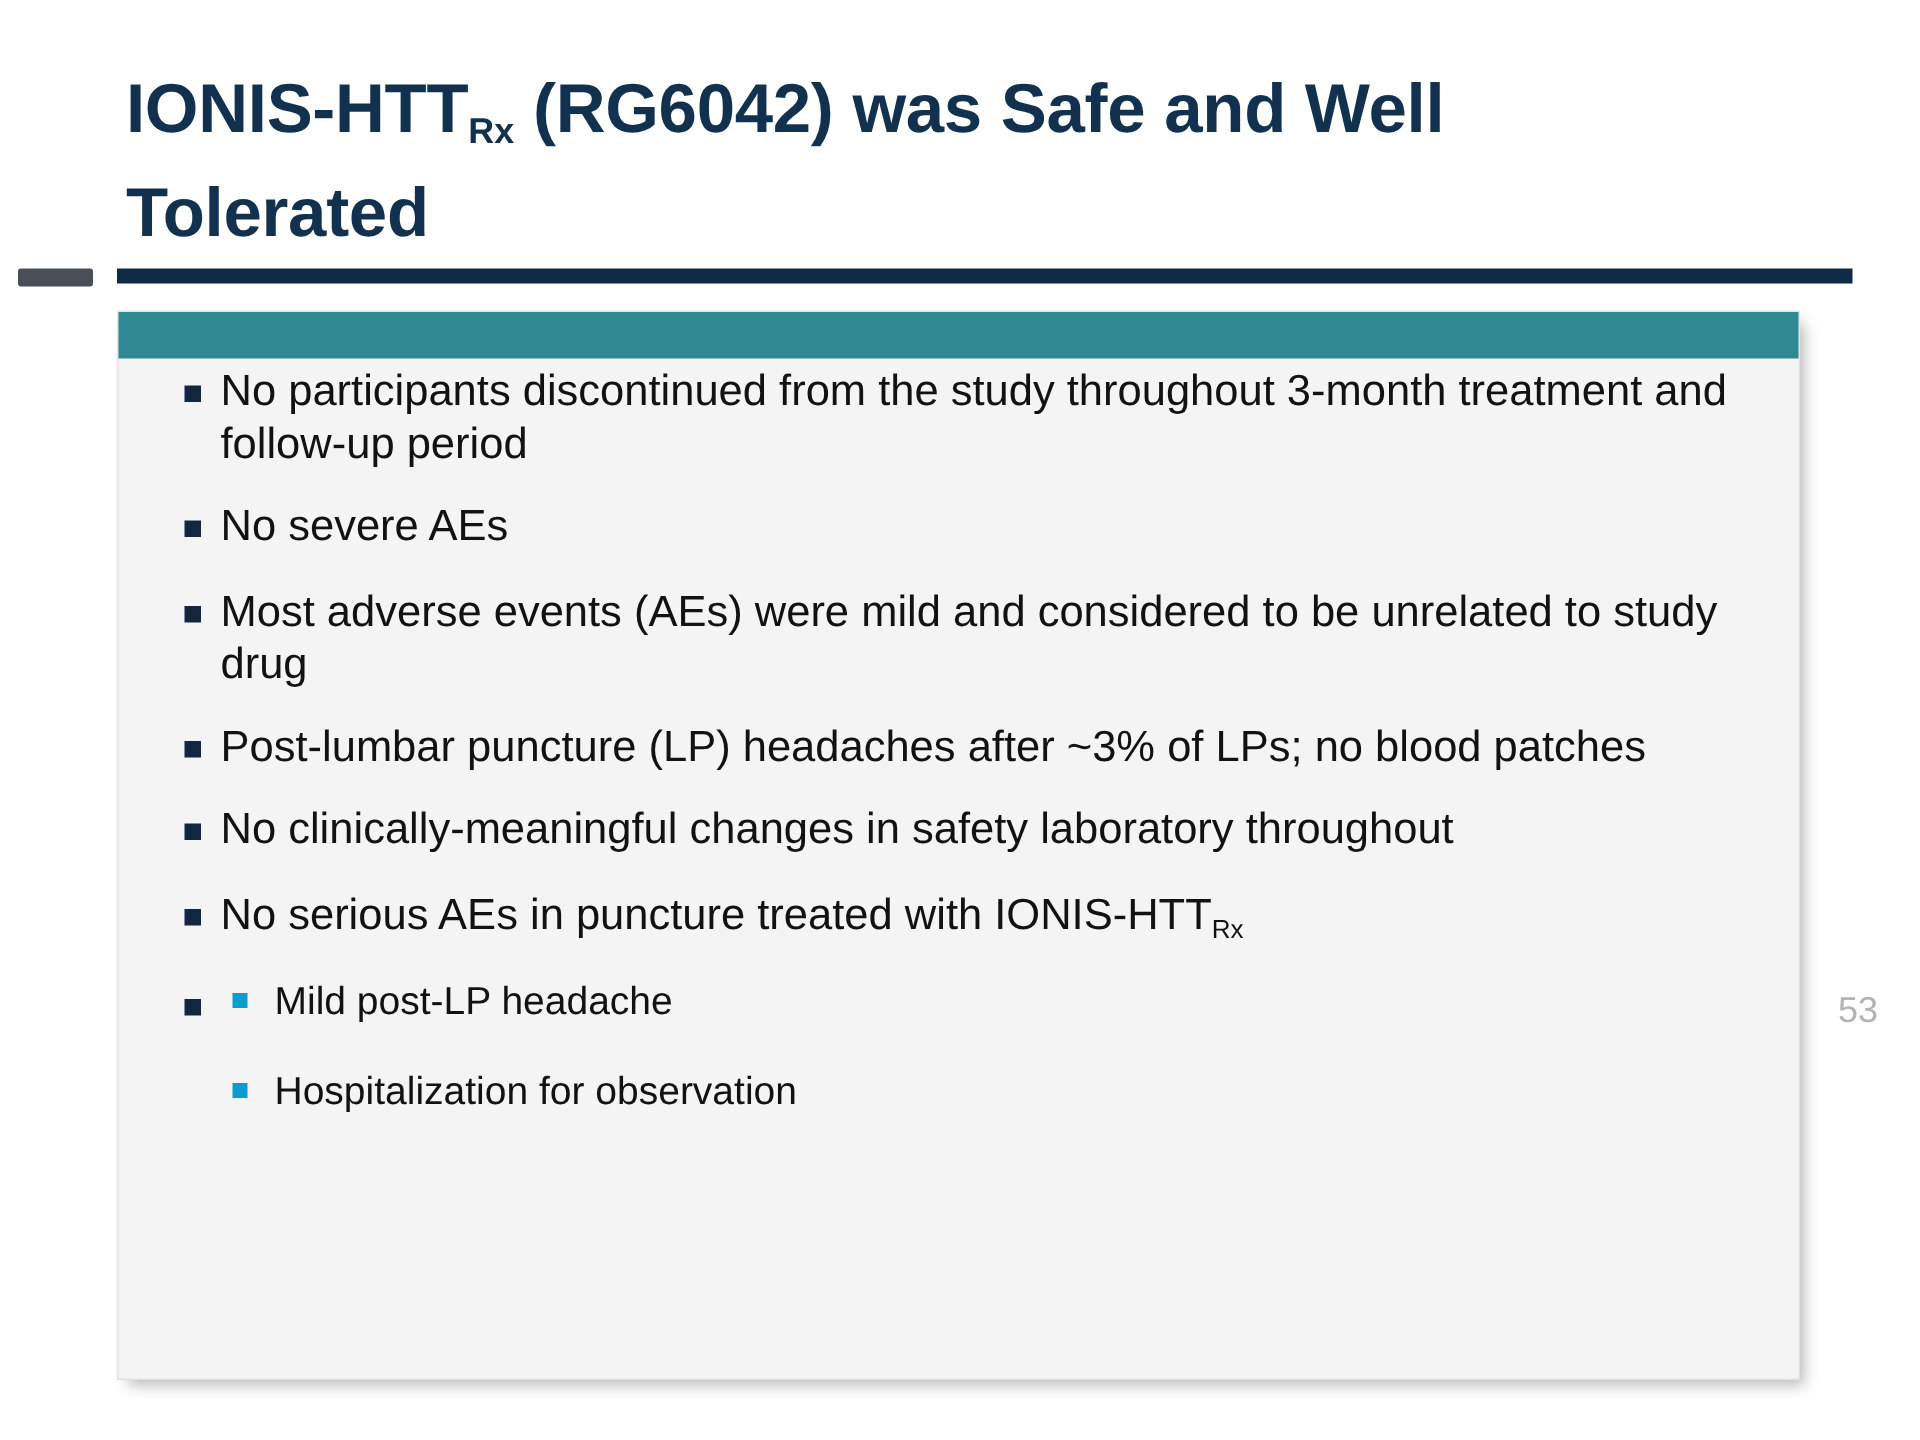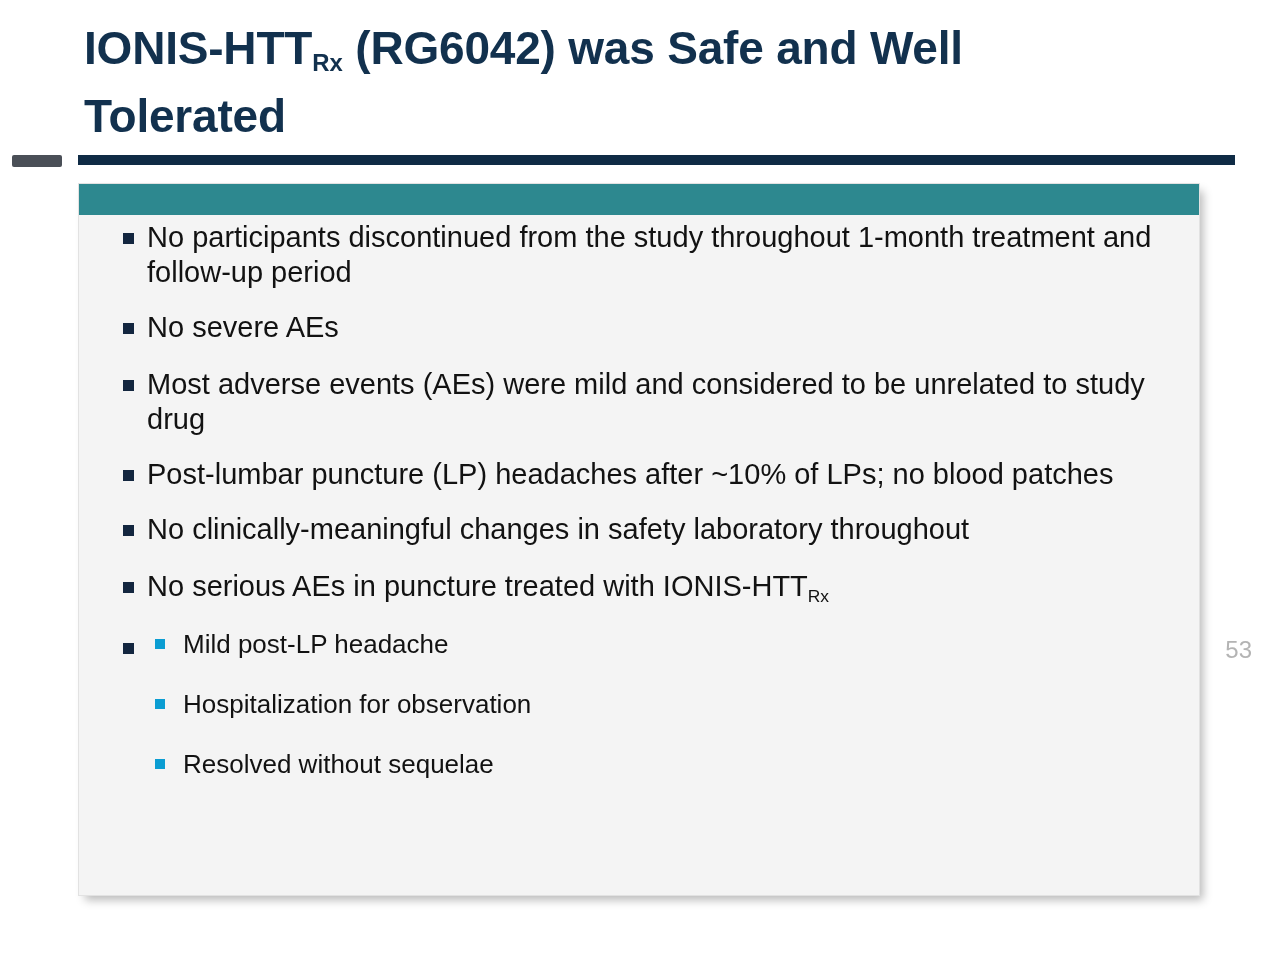--- a/index.html
+++ b/index.html
@@ -14,20 +14,21 @@
     overflow: hidden;
     font-family: "Liberation Sans", sans-serif;
     position: relative;
   }
 
   .slide {
     position: relative;
     width: 1280px;
     height: 680px;
     background: #ffffff;
+    margin-top: 24px;
   }
 
   
   .title-block {
     position: absolute;
     left: 84px;
     top: 18px;
     width: 1030px;
   }
   .slide-title {
@@ -175,36 +176,36 @@
   <div class="divider-rule"></div>
 
   <div class="content-card">
     <div class="card-accent-bar"></div>
 
     <div class="bullet-area">
       <ul class="level1">
 
         <li class="b1">
           <span class="marker1"></span>
-          <span>No participants discontinued from the study throughout 1-month treatment and follow-up period</span>
+          <span>No participants discontinued from the study throughout 3-month treatment and follow-up period</span>
         </li>
 
         <li class="b1 tight">
           <span class="marker1"></span>
           <span>No severe AEs</span>
         </li>
 
         <li class="b1">
           <span class="marker1"></span>
           <span>Most adverse events (AEs) were mild and considered to be unrelated to study drug</span>
         </li>
 
         <li class="b1">
           <span class="marker1"></span>
-          <span>Post-lumbar puncture (LP) headaches after ~10% of LPs; no blood patches</span>
+          <span>Post-lumbar puncture (LP) headaches after ~3% of LPs; no blood patches</span>
         </li>
 
         <li class="b1 tight">
           <span class="marker1"></span>
           <span>No clinically-meaningful changes in safety laboratory throughout</span>
         </li>
 
         <li class="b1 tight">
           <span class="marker1"></span>
           <span>No serious AEs in puncture treated with IONIS-HTT</span><sub>Rx</sub>
@@ -215,24 +216,20 @@
 
           <ul class="level2">
             <li class="b2">
               <span class="marker2"></span>
               <span>Mild post-LP headache</span>
             </li>
             <li class="b2">
               <span class="marker2"></span>
               <span>Hospitalization for observation</span>
             </li>
-            <li class="b2">
-              <span class="marker2"></span>
-              <span>Resolved without sequelae</span>
-            </li>
           </ul>
         </li>
 
       </ul>
     </div>
   </div>
 
   <div class="page-number">53</div>
 
 </div>

